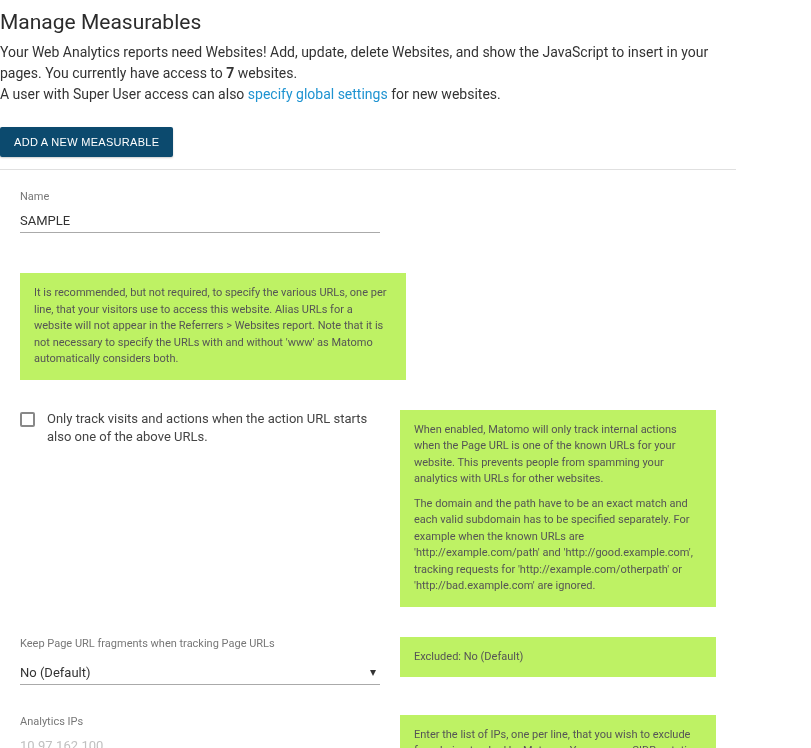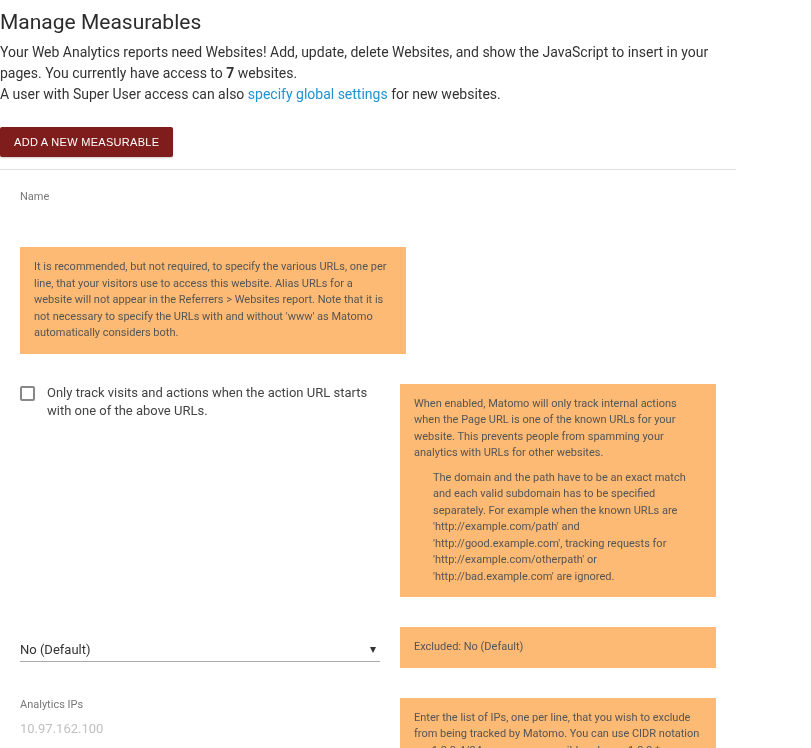--- a/index.html
+++ b/index.html
@@ -32,21 +32,21 @@
     }
     .description a {
       color: #1e93d1;
       text-decoration: none;
     }
     .button-section {
       padding: 10px 0 12px 0;
       border-bottom: 1px solid #e0e0e0;
     }
     .add-button {
-      background: #7f1d1d;
+      background: #0c4a6e;
       color: #fff;
       border: none;
       padding: 9px 14px;
       font-size: 11px;
       letter-spacing: 0.3px;
       cursor: pointer;
       border-radius: 2px;
       box-shadow: 0 1px 2px rgba(0,0,0,0.2);
     }
     .form-container {
@@ -93,21 +93,21 @@
       outline: none;
       resize: none;
       font-family: inherit;
       height: 90px;
     }
     .textarea-input::placeholder,
     .text-input::placeholder {
       color: #c0c0c0;
     }
     .help-box {
-      background: #fdba74;
+      background: #bef264;
       padding: 12px 14px;
       font-size: 11px;
       color: #555;
       line-height: 1.5;
     }
     .checkbox-row {
       display: flex;
       align-items: flex-start;
       gap: 12px;
     }
@@ -150,21 +150,20 @@
       top: 6px;
       font-size: 12px;
       color: #333;
       pointer-events: none;
     }
     .help-para {
       margin-bottom: 8px;
     }
     .help-para:last-child {
       margin-bottom: 0;
-      margin-left: 19px;
     }
     .mb-large { margin-bottom: 40px; }
     .ip-italic { font-style: italic; }
   </style>
 </head>
 <body>
 
 <div class="page">
 
   <div class="header-section">
@@ -177,47 +176,49 @@
 
   <div class="button-section">
     <button class="add-button">ADD A NEW MEASURABLE</button>
   </div>
 
   <div class="form-container">
 
     <div class="form-row mb-large">
       <div class="form-left">
         <label class="field-label">Name</label>
+        <input type="text" class="text-input" value="SAMPLE" style="">
       </div>
       <div class="form-right"></div>
     </div>
 
     <div class="form-row">
       <div class="form-right">
         <div class="help-box">It is recommended, but not required, to specify the various URLs, one per line, that your visitors use to access this website. Alias URLs for a website will not appear in the Referrers &gt; Websites report. Note that it is not necessary to specify the URLs with and without 'www' as Matomo automatically considers both.</div>
       </div>
     </div>
 
     <div class="form-row">
       <div class="form-left">
         <div class="checkbox-row">
           <div class="checkbox"></div>
-          <span class="checkbox-label">Only track visits and actions when the action URL starts with one of the above URLs.</span>
+          <span class="checkbox-label">Only track visits and actions when the action URL starts also one of the above URLs.</span>
         </div>
       </div>
       <div class="form-right">
         <div class="help-box">
           <div class="help-para">When enabled, Matomo will only track internal actions when the Page URL is one of the known URLs for your website. This prevents people from spamming your analytics with URLs for other websites.</div>
           <div class="help-para">The domain and the path have to be an exact match and each valid subdomain has to be specified separately. For example when the known URLs are 'http://example.com/path' and 'http://good.example.com', tracking requests for 'http://example.com/otherpath' or 'http://bad.example.com' are ignored.</div>
         </div>
       </div>
     </div>
 
     <div class="form-row">
       <div class="form-left">
+        <label class="field-label">Keep Page URL fragments when tracking Page URLs</label>
         <div class="select-wrapper">
           <div class="select-input">No (Default)</div>
         </div>
       </div>
       <div class="form-right">
         <div class="help-box">Excluded: No (Default)</div>
       </div>
     </div>
 
     <div class="form-row">

